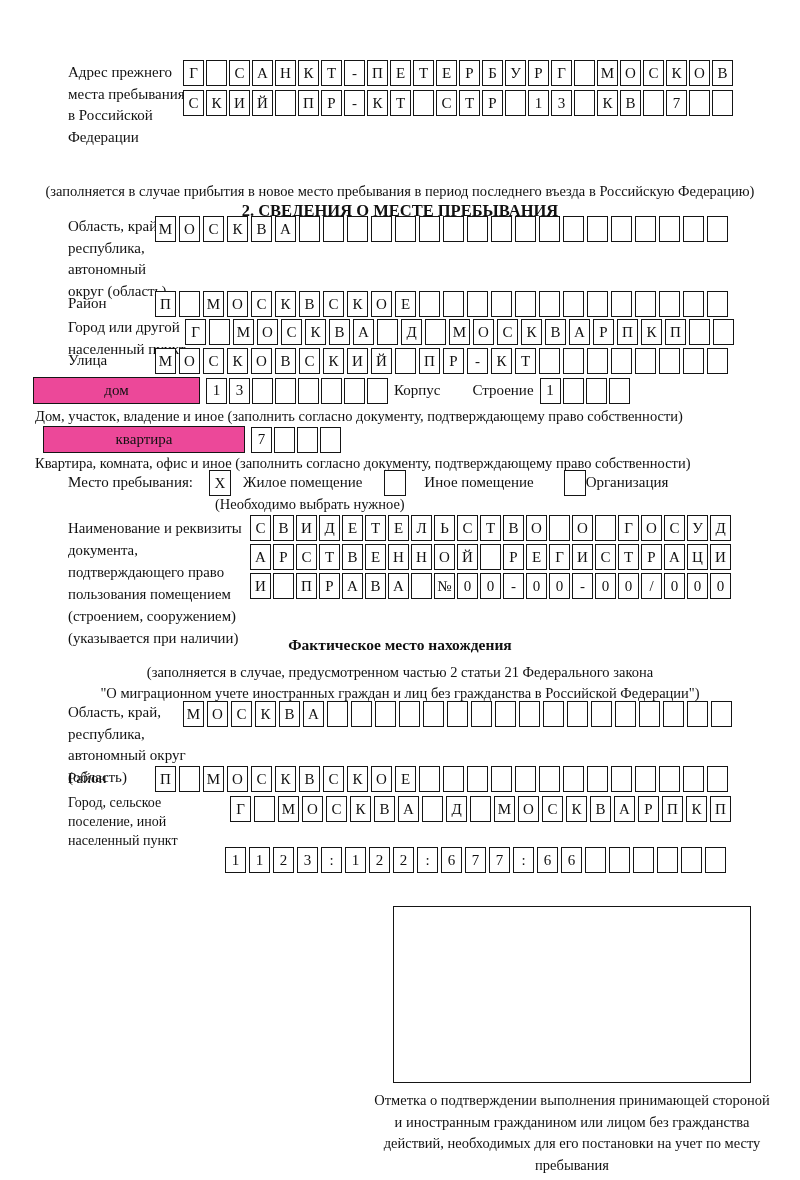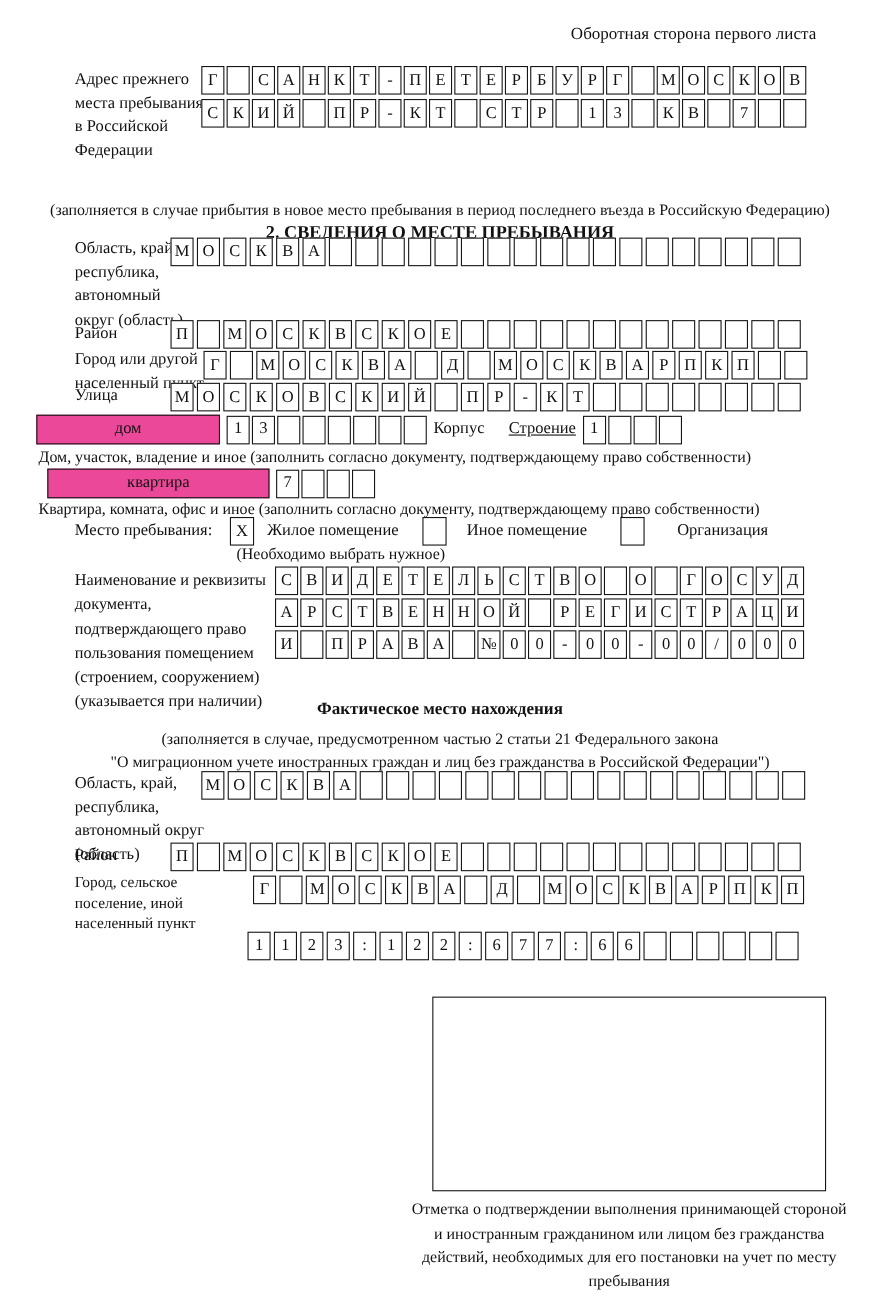--- a/index.html
+++ b/index.html
@@ -31,21 +31,20 @@
     width:20px;height:24px;border:1.6px solid #151515;display:flex;
     align-items:center;justify-content:center;font-size:15px;background:#fff;flex:0 0 auto;
   }
   .stampbox{border:1.8px solid #151515;background:#fff;}
 </style>
 </head>
 <body>
 
 <div class="page">
 
-  <div class="abs hdr" style="top:22px;right:58px;">Оборотная сторона первого листа</div>
 
   <div class="abs lbl" style="left:68px;top:62px;width:122px;">Адрес прежнего места пребывания в Российской Федерации</div>
   <div class="abs grid" style="left:183px;top:60px;">
       <div class="cell">Г</div>
       <div class="cell"></div>
       <div class="cell">С</div>
       <div class="cell">А</div>
       <div class="cell">Н</div>
       <div class="cell">К</div>
       <div class="cell">Т</div>
@@ -218,21 +217,21 @@
         <div class="cell">3</div>
         <div class="cell"></div>
         <div class="cell"></div>
         <div class="cell"></div>
         <div class="cell"></div>
         <div class="cell"></div>
         <div class="cell"></div>
       </div>
     <div class="lbl" style="margin:0 6px 0 4px;">Корпус</div>
     <div class="grid"></div>
-    <div class="lbl" style="margin:0 6px 0 16px;text-decoration:underline;">Строение</div>
+    <div class="lbl" style="margin:0 6px 0 26px;">Строение</div>
     <div class="grid">
         <div class="cell">1</div>
         <div class="cell"></div>
         <div class="cell"></div>
         <div class="cell"></div>
       </div>
   </div>
   <div class="abs small" style="left:35px;top:406px;width:740px;">Дом, участок, владение и иное (заполнить согласно документу, подтверждающему право собственности)</div>
 
   <div class="abs inline-row" style="left:33px;top:426px;padding-left:10px;">
@@ -246,21 +245,21 @@
   </div>
   <div class="abs small" style="left:35px;top:453px;width:740px;">Квартира, комната, офис и иное (заполнить согласно документу, подтверждающему право собственности)</div>
 
   <div class="abs inline-row" style="left:68px;top:470px;">
     <div class="lbl">Место пребывания:</div>
     <div class="checkbox" style="margin-left:16px;">X</div>
     <div class="lbl" style="margin-left:12px;">Жилое помещение</div>
     <div class="checkbox" style="margin-left:22px;"></div>
     <div class="lbl" style="margin-left:18px;text-align:right;">Иное помещение</div>
     <div class="checkbox" style="margin-left:30px;"></div>
-    <div class="lbl" style="margin-left:30px;">Организация</div>
+    <div class="lbl" style="">Организация</div>
   </div>
   <div class="abs small" style="left:215px;top:494px;">(Необходимо выбрать нужное)</div>
 
   <div class="abs tiny" style="left:68px;top:517px;width:180px;font-size:14.8px;line-height:22px;">Наименование и реквизиты документа, подтверждающего право пользования помещением (строением, сооружением) (указывается при наличии)</div>
   <div class="abs grid" style="left:250px;top:515px;">
       <div class="cell">С</div>
       <div class="cell">В</div>
       <div class="cell">И</div>
       <div class="cell">Д</div>
       <div class="cell">Е</div>

